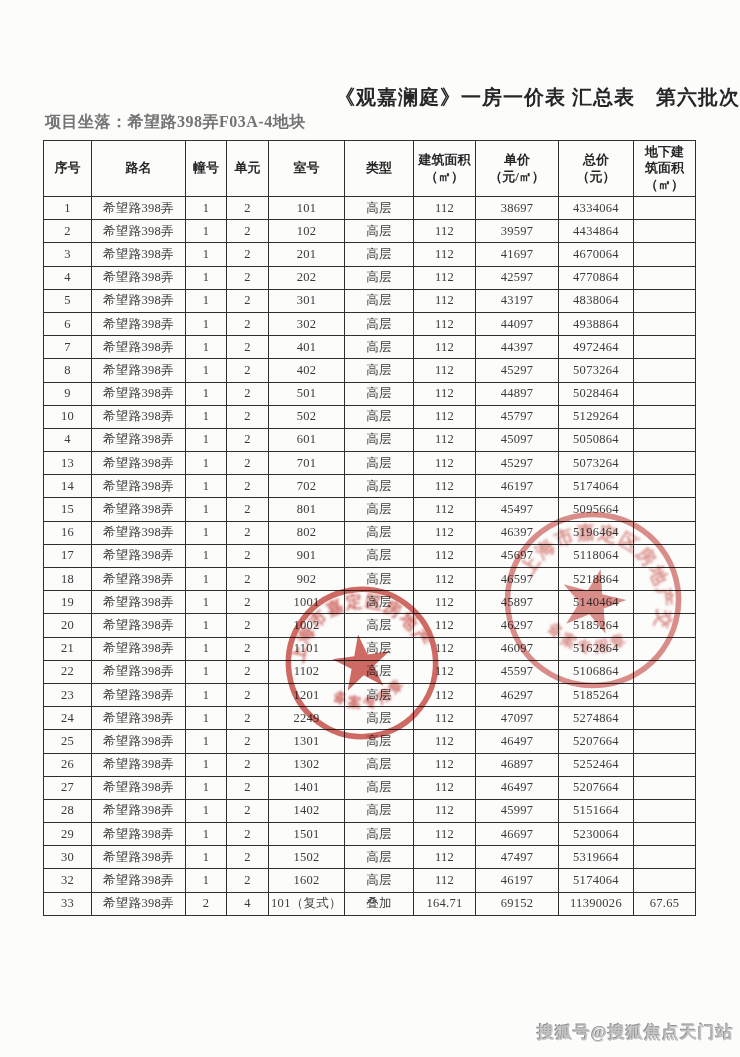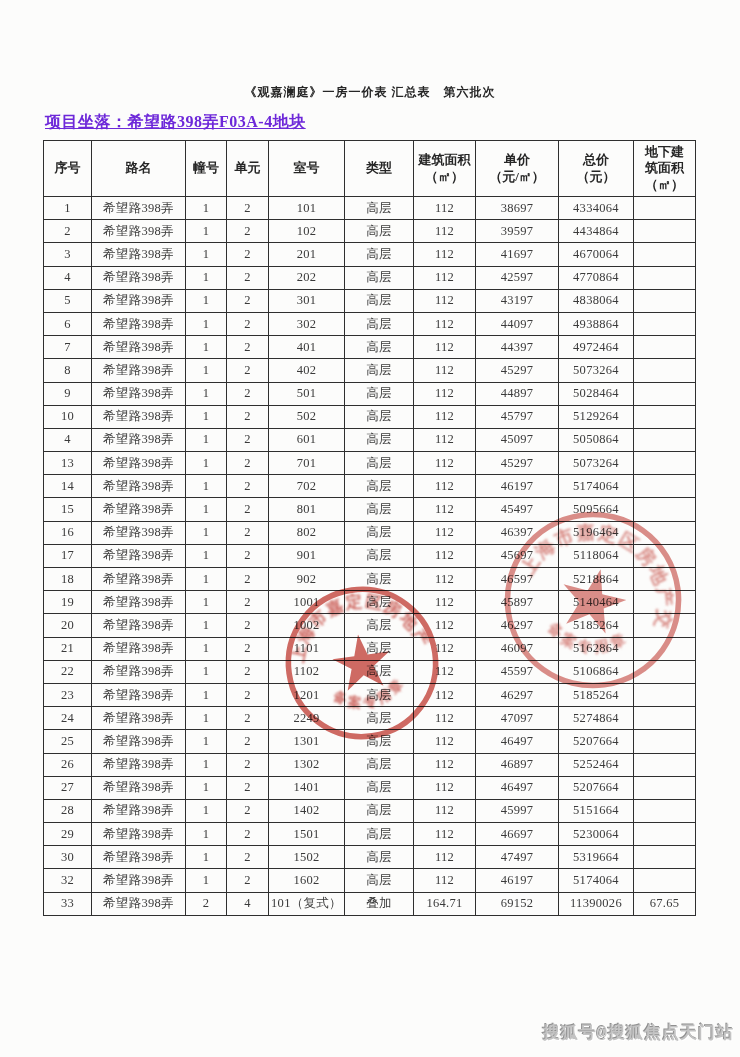--- a/index.html
+++ b/index.html
@@ -8,29 +8,28 @@
     position:relative;
     width:740px; height:1057px;
     margin:0 auto;
     background:#fcfcfb;
     overflow:hidden;
     font-family:"Liberation Serif","DejaVu Serif",serif;
     color:#2e2e2e;
   }
   .doc-title {
     position:absolute; top:84px; left:0; width:100%;
-    text-align:center;
-    font-size:12px; font-weight:bold; letter-spacing:1px;
+    text-align:right;
+    font-size:20px; font-weight:bold; letter-spacing:1px;
     color:#262626;
   }
   .doc-location {
     position:absolute; top:112px; left:45px;
     font-size:16px; font-weight:bold; letter-spacing:0.5px;
-    color:#6d28d9;
-    text-decoration:underline;
+    color:#737373;
   }
   table.price-table {
     position:absolute; left:43px; top:140px;
     width:652px;
     border-collapse:collapse;
     table-layout:fixed;
     background:transparent;
   }
   .price-table th, .price-table td {
     border:1.5px solid #2f2f2f;
@@ -67,21 +66,21 @@
   }
   .stamp-a { left:282px; top:583px; width:160px; height:160px; opacity:0.82; transform:rotate(-8deg); }
   .stamp-b { left:500px; top:507px; width:186px; height:186px; opacity:0.62; transform:rotate(14deg); }
   .stamp text {
     font-family:"Liberation Serif","DejaVu Serif",serif;
     font-weight:bold;
     filter:blur(1.4px);
   }
   .watermark {
     position:absolute; top:1021px; right:6px;
-    font-family:Liberation Mono, monospace;
+    font-family:Liberation Serif, serif;
     font-size:17px; font-weight:bold; letter-spacing:1px;
     color:#c3c3c3;
     text-shadow:-1px -1px 0 #909090, 1px 1px 0 #ffffff;
   }
 </style>
 </head>
 <body>
 
 <div class="page">
 

